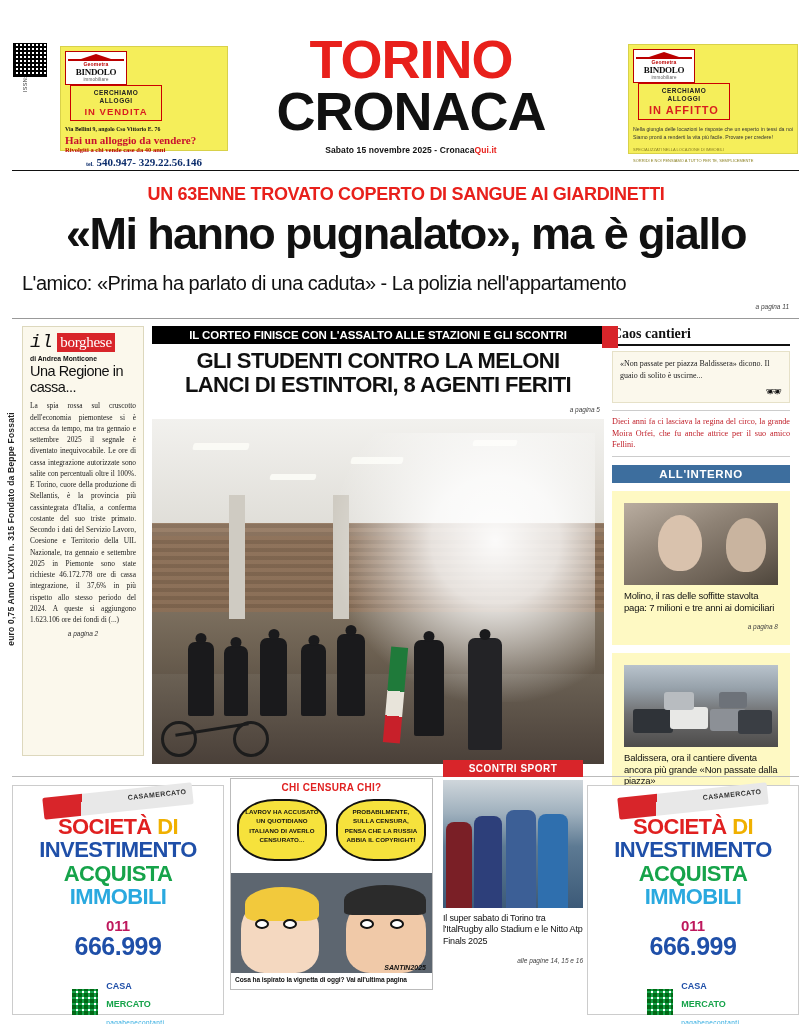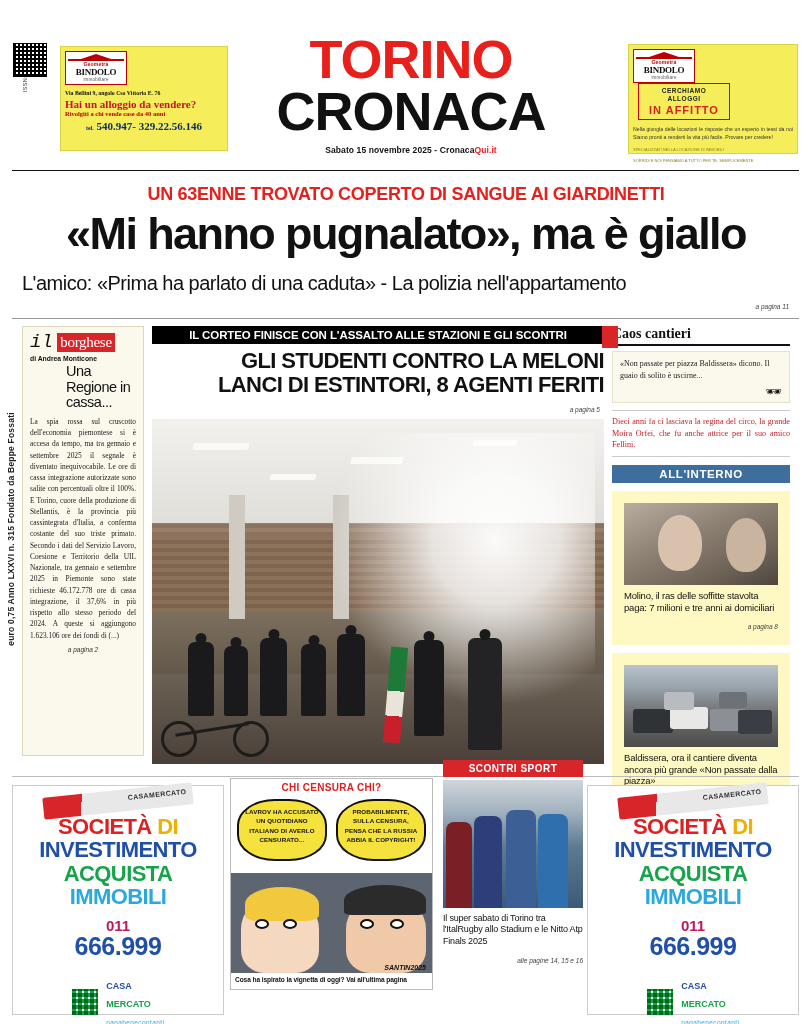--- a/index.html
+++ b/index.html
@@ -107,34 +107,34 @@
   .bg-il {
     font-family: Liberation Mono, monospace; font-size: 19px; color: #111;
     font-style: italic; line-height: 20px;
   }
   .bg-red {
     display: inline-block; background: #d8252a; color: #fff; font-size: 15px;
     font-family: "Liberation Serif", serif; padding: 0 3px; line-height: 19px;
     letter-spacing: -.3px;
   }
   .bg-by { font-size: 6.8px; font-weight: bold; color: #111; margin: 3px 0 2px; }
-  .bg-h { font-size: 14.5px; color: #111; line-height: 1.08; letter-spacing: -.5px; margin-bottom: 5px; margin-left: 36px; }
+  .bg-h { font-size: 14.5px; color: #111; line-height: 1.08; letter-spacing: -.5px; margin-bottom: 5px; }
   .bg-p {
     font-family: "Liberation Serif", serif; font-size: 7.4px; color: #222;
     line-height: 1.52; text-align: justify; hyphens: auto;
   }
   .bg-ref { font-size: 6.5px; font-style: italic; color: #333; text-align: center; margin-top: 5px; }
 
   .center-col { position: absolute; left: 152px; top: 326px; width: 452px; }
   .red-strip {
     background: #000000; color: #fff; text-align: center; font-size: 11.5px;
     font-weight: bold; letter-spacing: -.1px; padding: 3px 0 3px;
   }
   .center-head {
-    text-align: right; font-size: 22px; font-weight: bold; color: #111;
+    text-align: center; font-size: 22px; font-weight: bold; color: #111;
     line-height: 1.07; letter-spacing: -.6px; margin-top: 5px;
   }
   .center-ref { text-align: right; margin: 2px 4px 3px 0; }
   .photo-main {
     width: 452px; height: 345px; position: relative; overflow: hidden;
     background: linear-gradient(180deg,#dcdcda 0%,#cfccc6 18%,#9e8f7f 34%,#7d705f 55%,#5e5346 78%,#4a4038 100%);
   }
   .ph-ceiling { position:absolute; left:0; top:0; width:100%; height:34%;
     background: linear-gradient(180deg,#f2f1ee,#dedcd6); }
   .ph-light { position:absolute; background:#fbfbf5; border-radius:2px; transform: skewX(-14deg); opacity:.95;}
@@ -267,20 +267,25 @@
 
   <div class="qr"></div>
 
   <div class="ad-yellow ad-left">
     <div>
       <div class="geo-logo">
         <div class="geo-roof"></div>
         <div class="geo-1">Geometra</div>
         <div class="geo-2">BINDOLO</div>
         <div class="geo-3">immobiliare</div>
+      </div>
+      <div class="cerc-box">
+        <div class="cerc-t">CERCHIAMO</div>
+        <div class="cerc-t">ALLOGGI</div>
+        <div class="cerc-b small">IN  VENDITA</div>
       </div>
     </div>
     <div class="ad-addr">Via Bellini 9, angolo Cso Vittorio E. 76</div>
     <div class="ad-big">Hai un alloggio da vendere?</div>
     <div class="ad-sub">Rivolgiti a chi vende case da 40 anni</div>
     <div class="ad-tel"><span class="sm">tel.</span> <span>540.947- 329.22.56.146</span></div>
   </div>
 
   <div class="masthead">
     <div class="mh-1">TORINO</div>

